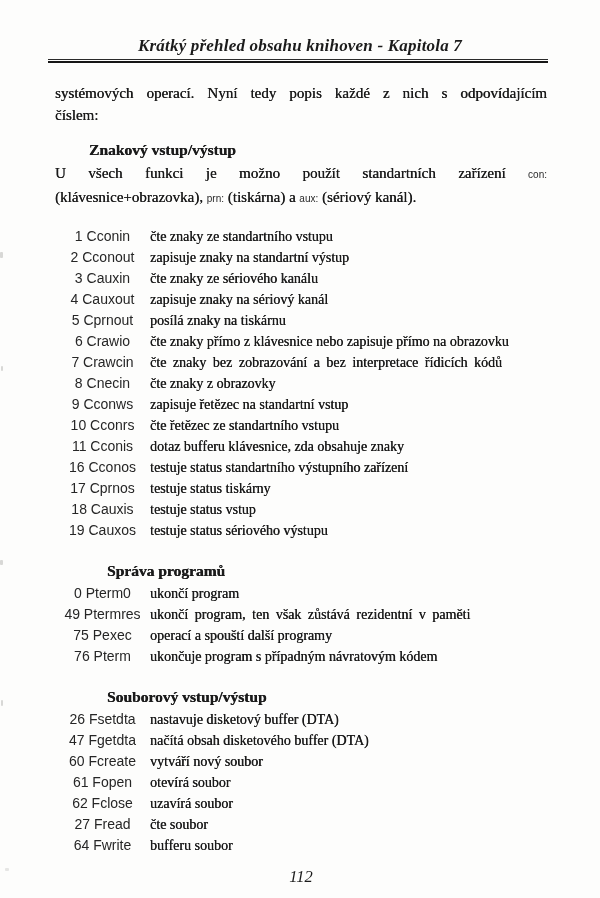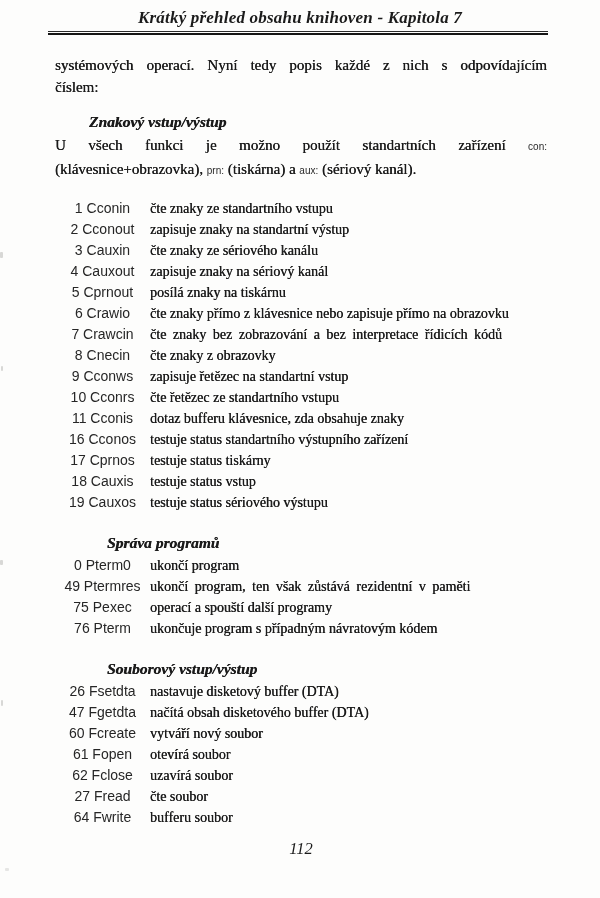--- a/index.html
+++ b/index.html
@@ -5,21 +5,21 @@
   html,body{margin:0;padding:0;}
   .page{
     position:relative;
     width:600px;height:898px;
     background:#fdfdfc;
     color:#1b1b1b;
     font-family:"Liberation Serif","DejaVu Serif",serif;
     overflow:hidden;
   }
   .title{
-    margin:8px 30px 0 30px;
+    margin:36px 30px 0 30px;
     text-align:center;
     font-style:italic;
     font-weight:600;
     font-size:17px;
     line-height:20px;
     letter-spacing:.2px;
   }
   .rule{
     margin:3px 52px 0 48px;
     height:1px;
@@ -36,21 +36,20 @@
     white-space:nowrap;
   }
   .jl{ text-align:justify; text-align-last:justify; white-space:normal; }
   .intro{ margin-top:19px; }
   .section .heading{
     margin:0 0 3px 52px;
     font-size:15.5px;
     line-height:19px;
     font-weight:bold;
     text-shadow:.3px 0 currentColor;
-    font-style:italic;
   }
   .section:first-of-type .heading{ margin-left:34px; }
   .sec-1{ margin-top:14px; }
   .sec-2{ margin-top:20px; }
   .sec-3{ margin-top:20px; }
   .section .rows{ margin-top:16px;text-align:center; }
   .sec-2 .rows,.sec-3 .rows{ margin-top:2px; }
   .row{
     display:flex;
     height:21px;

